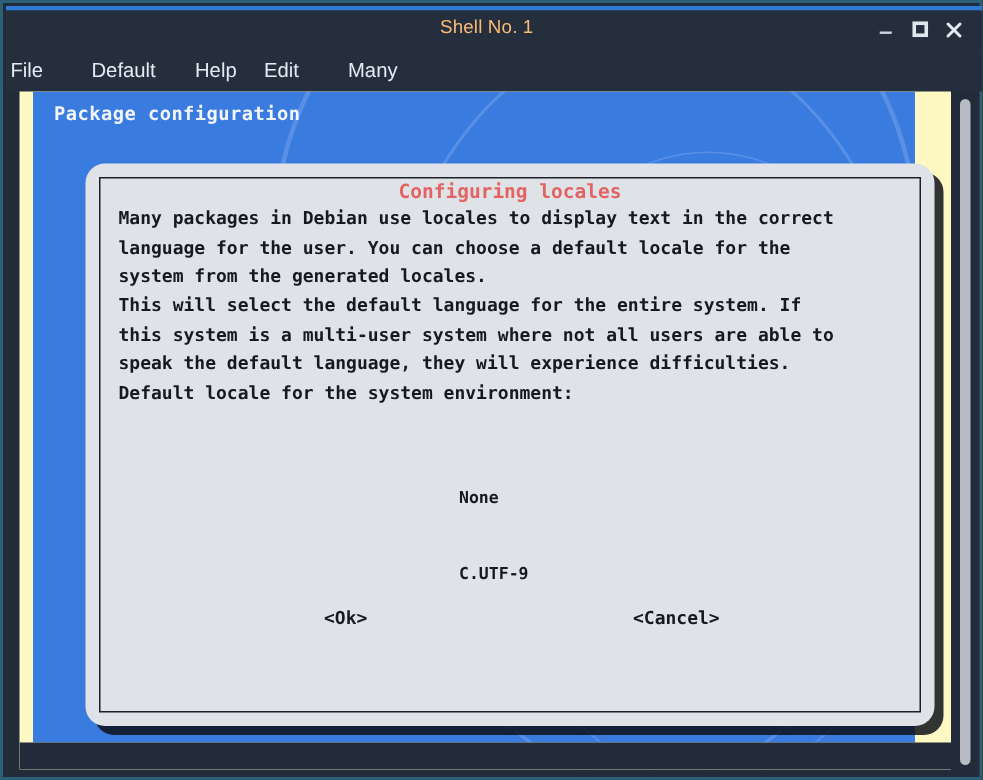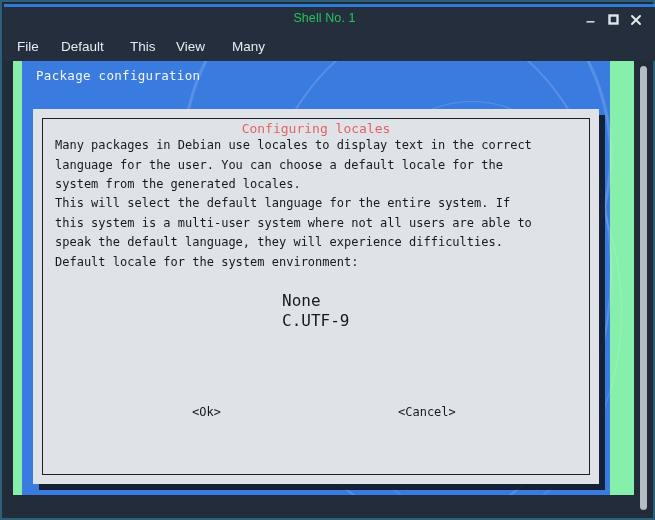--- a/index.html
+++ b/index.html
@@ -42,21 +42,21 @@
   #titlebar {
     position: absolute;
     left: 2px; top: 5px;
     width: 651px; height: 26px;
     background: #252e3c;
   }
   #window-title {
     position: absolute;
     left: 0; right: 10px; top: 4px;
     text-align: center;
-    color: #22c55e;
+    color: #fdba74;
     font-size: 12.5px;
     letter-spacing: .1px;
   }
   .wbtn {
     position: absolute;
     top: 4px;
     width: 18px; height: 18px;
     color: #cdd6e0;
     font-size: 13px;
     line-height: 18px;
@@ -83,23 +83,24 @@
     line-height: 20px;
     padding: 0 3px;
     cursor: default;
   }
 
   
   #terminal {
     position: absolute;
     left: 11px; top: 59px;
     width: 621px; height: 452px;
-    background: #86efac;
+    background: #fef9c3;
     overflow: hidden;
     font-family: "DejaVu Sans Mono", "Liberation Mono", monospace;
+    font-weight: bold;
   }
 
   
   #blue-screen {
     position: absolute;
     left: 9px; top: 0px;
     width: 588px; height: 434px;
     background: #3a7be0;
   }
 
@@ -116,24 +117,25 @@
     left: 14px; top: 7px;
     color: #f2f6fb;
     font-size: 12.5px;
     letter-spacing: .3px;
     white-space: pre;
   }
 
   
   #dialog {
     position: absolute;
-    left: 11px; top: 48px;
+    left: 35px; top: 48px;
     width: 566px; height: 375px;
     background: #dfe3e8;
     box-shadow: 6px 6px 0 rgba(14,18,26,0.85);
+    border-radius: 13px;
   }
   #dialog-inner {
     position: absolute;
     left: 9px; top: 9px;
     right: 9px; bottom: 9px;
     border: 1px solid #1d2026;
     background: #dfe3e8;
   }
   #dialog-legend {
     position: absolute;
@@ -159,27 +161,28 @@
   #para-2 { top: 75px; }
   #para-3 { top: 134px; }
 
   #locale-list {
     position: absolute;
     left: 237px;
     top: 172px;
   }
   .locale-item {
     display: block;
-    font-size: 16px;
+    font-size: 11px;
     line-height: 19.5px;
     color: #16191f;
     white-space: pre;
     padding: 0 2px;
     width: max-content;
     cursor: default;
+    margin-top: 31px;
   }
   .locale-item.selected {
     background: #cc1111;
     color: #ffffff;
   }
 
   .dlg-button {
     position: absolute;
     top: 286px;
     color: #16191f;
@@ -235,24 +238,24 @@
         </svg>
       </div>
       <div class="wbtn" id="btn-close">
         <svg width="12" height="12" viewBox="0 0 12 12" aria-hidden="true">
           <path d="M2 2 L10 10 M10 2 L2 10" stroke="#e4ebf2" stroke-width="2" stroke-linecap="round"></path>
         </svg>
       </div>
     </div>
 
     <div id="menubar">
-      <div class="menu-item" style="left:10px">File</div>
+      <div class="menu-item" style="left:0">File</div>
       <div class="menu-item" style="left:54px">Default</div>
-      <div class="menu-item" style="left:123px">This</div>
-      <div class="menu-item" style="left:169px">View</div>
+      <div class="menu-item" style="left:123px">Help</div>
+      <div class="menu-item" style="left:169px">Edit</div>
       <div class="menu-item" style="left:225px">Many</div>
     </div>
 
     <div id="terminal">
 
       <div id="blue-screen">
 
         <div class="swirl" style="left:160px; top:-120px; width:430px; height:430px; border-width:3px;"></div>
         <div class="swirl" style="left:230px; top:-40px; width:360px; height:500px;"></div>
         <div class="swirl" style="left:300px; top:40px; width:300px; height:420px; border-width:1px;"></div>

